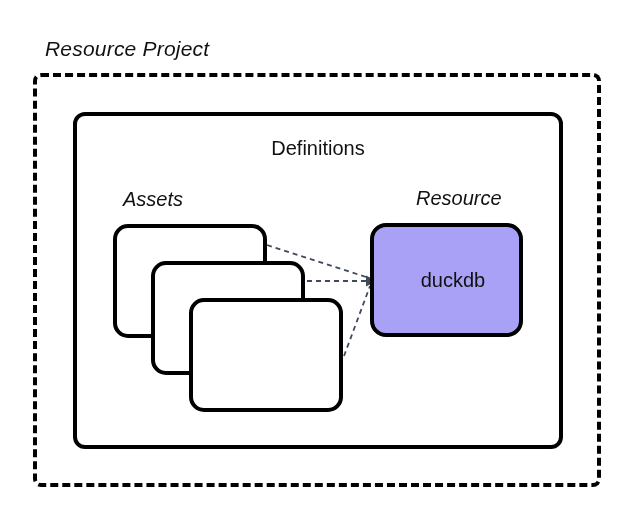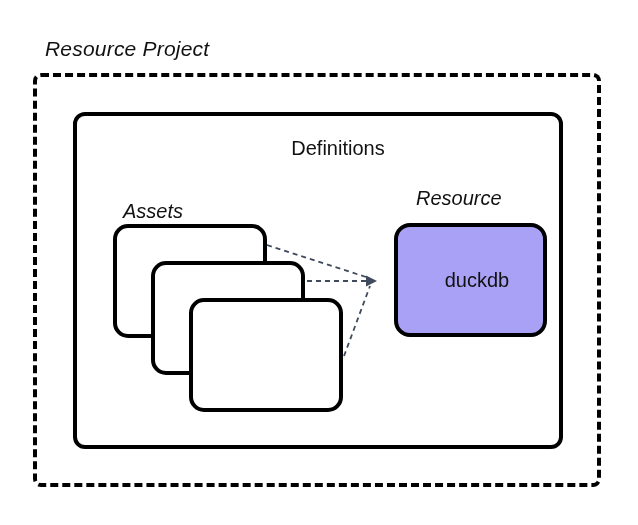--- a/index.html
+++ b/index.html
@@ -47,30 +47,28 @@
     background: #ffffff;
   }
   .definitions-label {
     position: absolute;
     left: 73px;
     top: 137px;
     width: 490px;
     text-align: center;
     font-size: 20px;
     font-weight: 400;
-    margin-left: 20px;
   }
   .assets-label {
     position: absolute;
     left: 123px;
     top: 188px;
     font-size: 20px;
     font-style: italic;
     font-weight: 500;
-    margin-top: 12px;
   }
   .resource-label {
     position: absolute;
     left: 388px;
     top: 187px;
     font-size: 20px;
     font-style: italic;
     font-weight: 500;
     margin-left: 28px;
   }
@@ -100,21 +98,21 @@
     stroke-width: 1.8;
     stroke-dasharray: 5 4;
     fill: none;
   }
   .connector-layer polygon {
     fill: var(--connector-color, #3f4a5c);
     stroke: none;
   }
   .resource-box {
     position: absolute;
-    left: 394px;
+    left: 370px;
     top: 223px;
     width: 153px;
     height: 114px;
     background: #a8a1f5;
     border: 4px solid #000000;
     border-radius: 16px;
     box-sizing: border-box;
     display: flex;
     align-items: center;
     justify-content: center;

